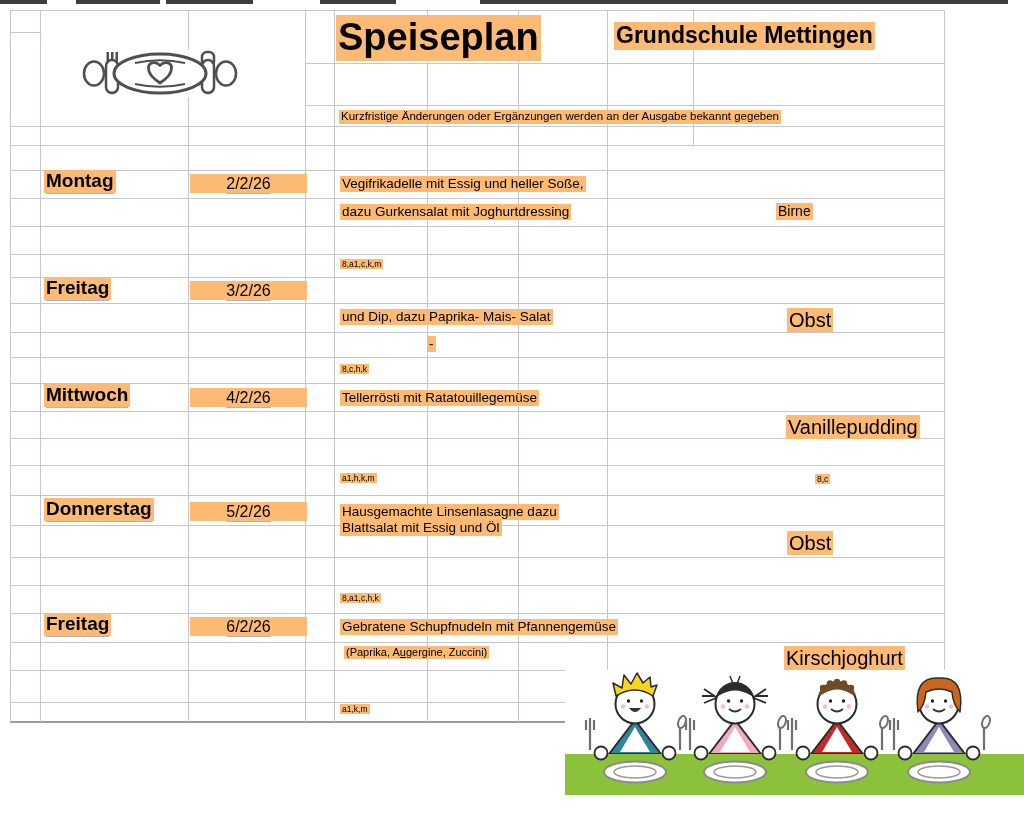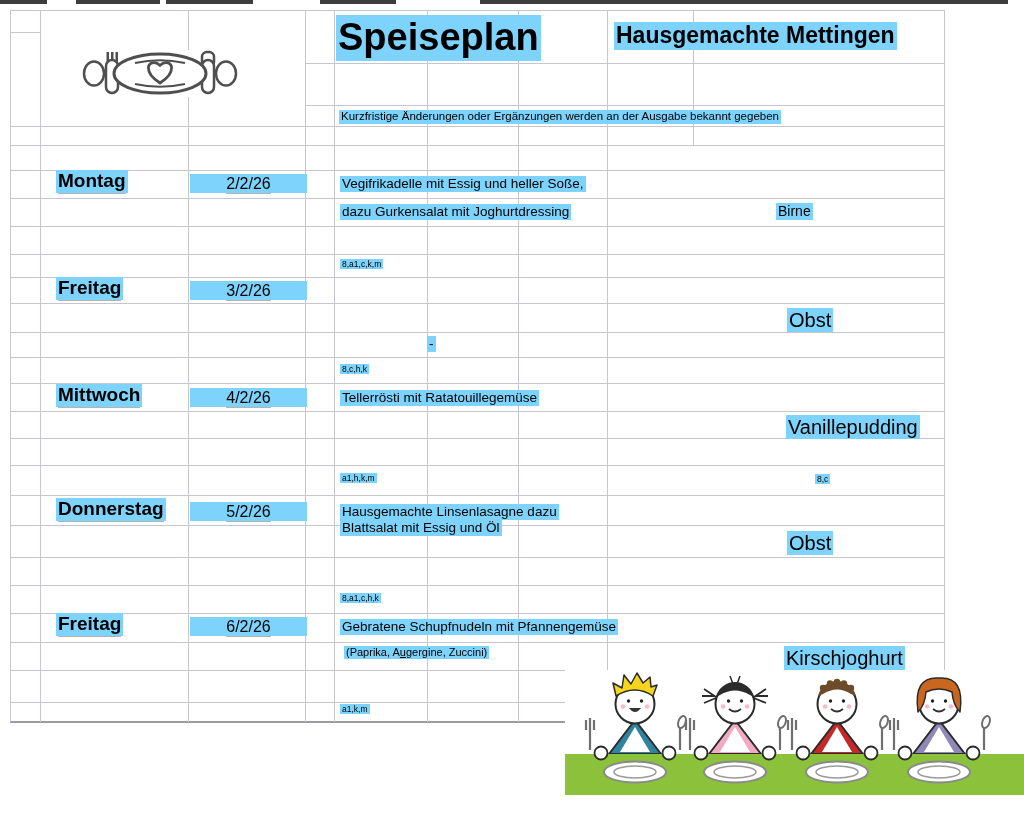--- a/index.html
+++ b/index.html
@@ -2,25 +2,25 @@
 <html><head>
 <meta charset="utf-8">
 <style>
   html,body{margin:0;padding:0;background:#fff;}
   .canvas{position:relative;width:1024px;height:813px;background:#fff;overflow:hidden;
           font-family:"Liberation Sans",sans-serif;color:#000;}
   .hl{position:absolute;height:1px;background:#c6c6d1;z-index:1;}
   .vl{position:absolute;width:1px;background:#c6c6d1;z-index:1;}
   .hl.dark{background:#9b9ba6;height:2px;}
   .bar{position:absolute;top:0;height:4px;background:#3d3d3d;z-index:5;}
-  .txt{position:absolute;white-space:nowrap;background:#7dd3fc;z-index:2;line-height:1.2;padding:0 2px;}
+  .txt{position:absolute;white-space:nowrap;background:#fdba74;z-index:2;line-height:1.2;padding:0 2px;}
   .title-main{font-size:38px;font-weight:bold;letter-spacing:0px;}
   .title-school{font-size:23px;font-weight:bold;}
   .note{font-size:11.5px;}
-  .day{font-size:19px;font-weight:bold;margin-left:12px;}
+  .day{font-size:19px;font-weight:bold;}
   .day span{border-bottom:1px solid #b3b3b3;padding-bottom:2px;}
   .date{font-size:16px;width:113px;text-align:center;}
   .date span{border-bottom:1px solid #b3b3b3;padding-bottom:1px;}
   .meal{font-size:13.5px;}
   .meal-big{font-size:11px;text-align:center;}
   .alg{font-size:8.5px;}
   .dessert{font-size:20px;}
   .dessert-sm{font-size:14px;}
   .logo{position:absolute;left:80px;top:50px;z-index:2;}
   .illu{position:absolute;left:565px;top:670px;z-index:3;}
@@ -86,32 +86,33 @@
     <rect x="26" y="10" width="12" height="33" rx="6" fill="#fff" stroke="#4f4f4f" stroke-width="2.5"></rect>
     <rect x="122" y="2" width="12" height="15" rx="5" fill="#fff" stroke="#4f4f4f" stroke-width="2.5"></rect>
     <rect x="122" y="10" width="12" height="33" rx="6" fill="#fff" stroke="#4f4f4f" stroke-width="2.5"></rect>
     <ellipse cx="80" cy="23.5" rx="46" ry="19.5" fill="#fff" stroke="#4f4f4f" stroke-width="3"></ellipse>
     <path d="M55,13 Q80,7.5 105,13" fill="none" stroke="#4f4f4f" stroke-width="1.8"></path>
     <path d="M55,34 Q80,39.5 105,34" fill="none" stroke="#4f4f4f" stroke-width="1.8"></path>
     <path d="M80,33 C63,22 67,9.5 77.5,13.5 L80,15.5 L82.5,13.5 C93,9.5 97,22 80,33 Z" fill="#fff" stroke="#4f4f4f" stroke-width="2.8" stroke-linejoin="round"></path>
   </svg>
 
   <div class="txt title-main" style="left:336px;top:15px">Speiseplan</div>
-  <div class="txt title-school" style="left:614px;top:22px">Hausgemachte Mettingen</div>
+  <div class="txt title-school" style="left:614px;top:22px">Grundschule Mettingen</div>
   <div class="txt note" style="left:339px;top:110px">Kurzfristige Änderungen oder Ergänzungen werden an der Ausgabe bekannt gegeben</div>
 
   <div class="txt day" style="left:44px;top:170px"><span>Montag</span></div>
   <div class="txt date" style="left:190px;top:174px"><span>2/2/26</span></div>
   <div class="txt meal" style="left:340px;top:176px">Vegifrikadelle mit Essig und heller Soße,</div>
   <div class="txt meal" style="left:340px;top:204px">dazu Gurkensalat mit Joghurtdressing</div>
   <div class="txt dessert-sm" style="left:776px;top:203px">Birne</div>
   <div class="txt alg" style="left:340px;top:259px">8,a1,c,k,m</div>
 
   <div class="txt day" style="left:44px;top:277px"><span>Freitag</span></div>
   <div class="txt date" style="left:190px;top:281px"><span>3/2/26</span></div>
+  <div class="txt meal" style="left:340px;top:309px">und Dip, dazu Paprika- Mais- Salat</div>
   <div class="txt dessert" style="left:787px;top:308px">Obst</div>
   <div class="txt meal" style="left:427px;top:336px">-</div>
   <div class="txt alg" style="left:340px;top:364px">8,c,h,k</div>
 
   <div class="txt day" style="left:44px;top:384px"><span>Mittwoch</span></div>
   <div class="txt date" style="left:190px;top:388px"><span>4/2/26</span></div>
   <div class="txt meal" style="left:340px;top:390px">Tellerrösti mit Ratatouillegemüse</div>
   <div class="txt dessert" style="left:786px;top:415px">Vanillepudding</div>
   <div class="txt alg" style="left:340px;top:473px">a1,h,k,m</div>
   <div class="txt alg" style="left:815px;top:474px">8,c</div>

